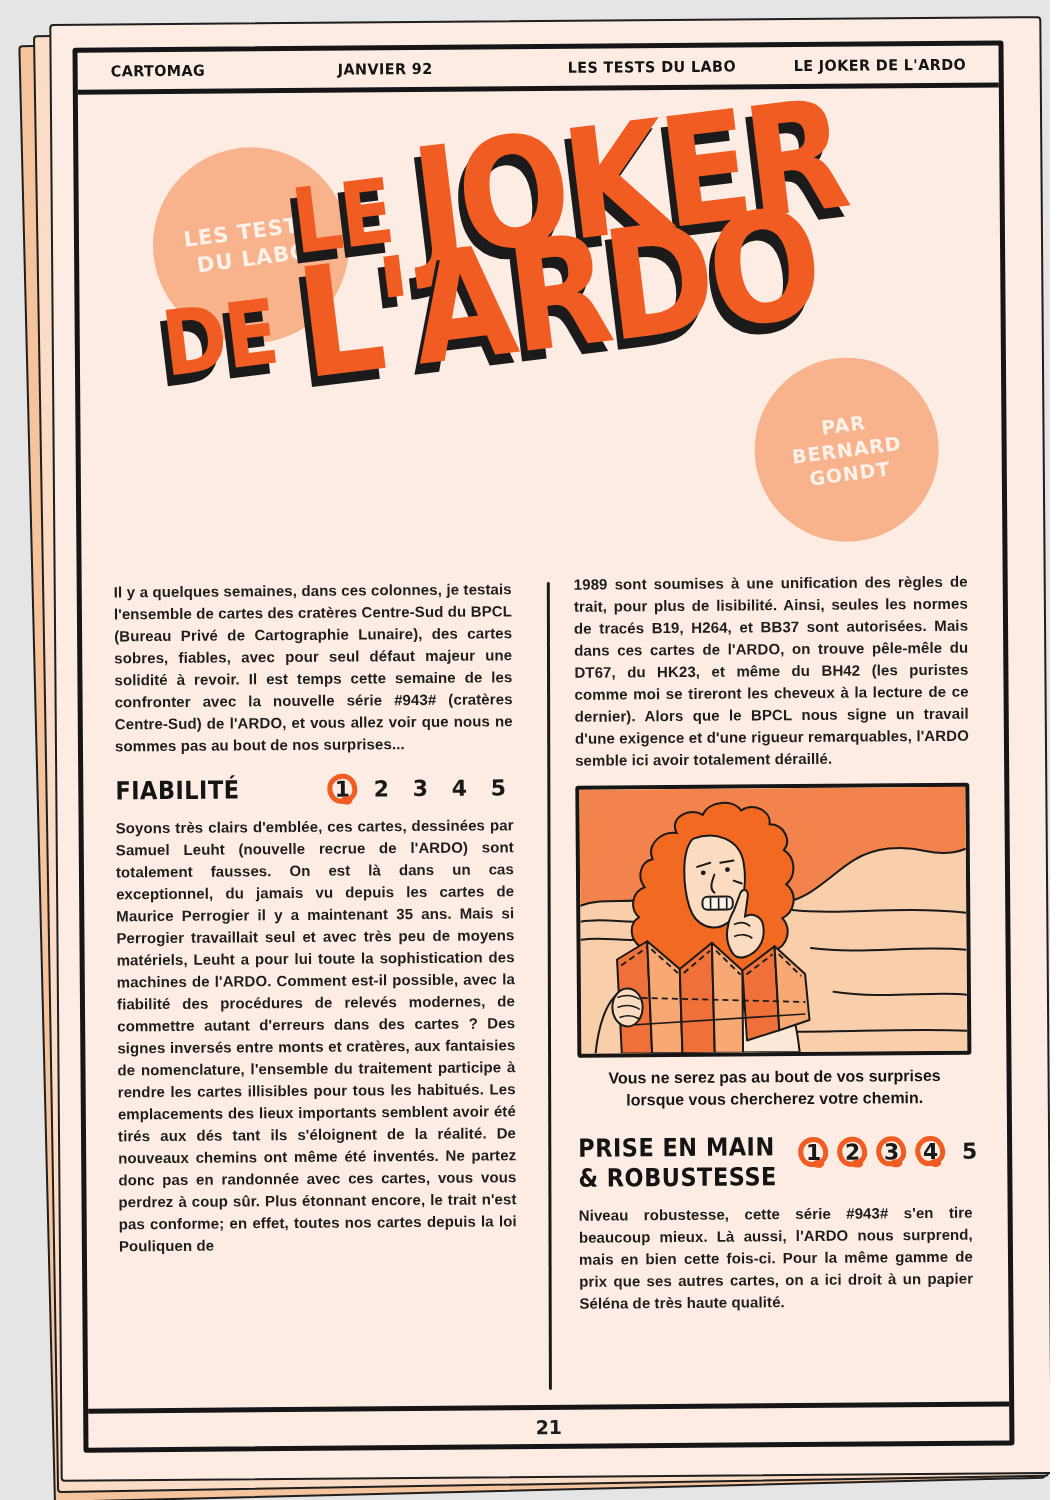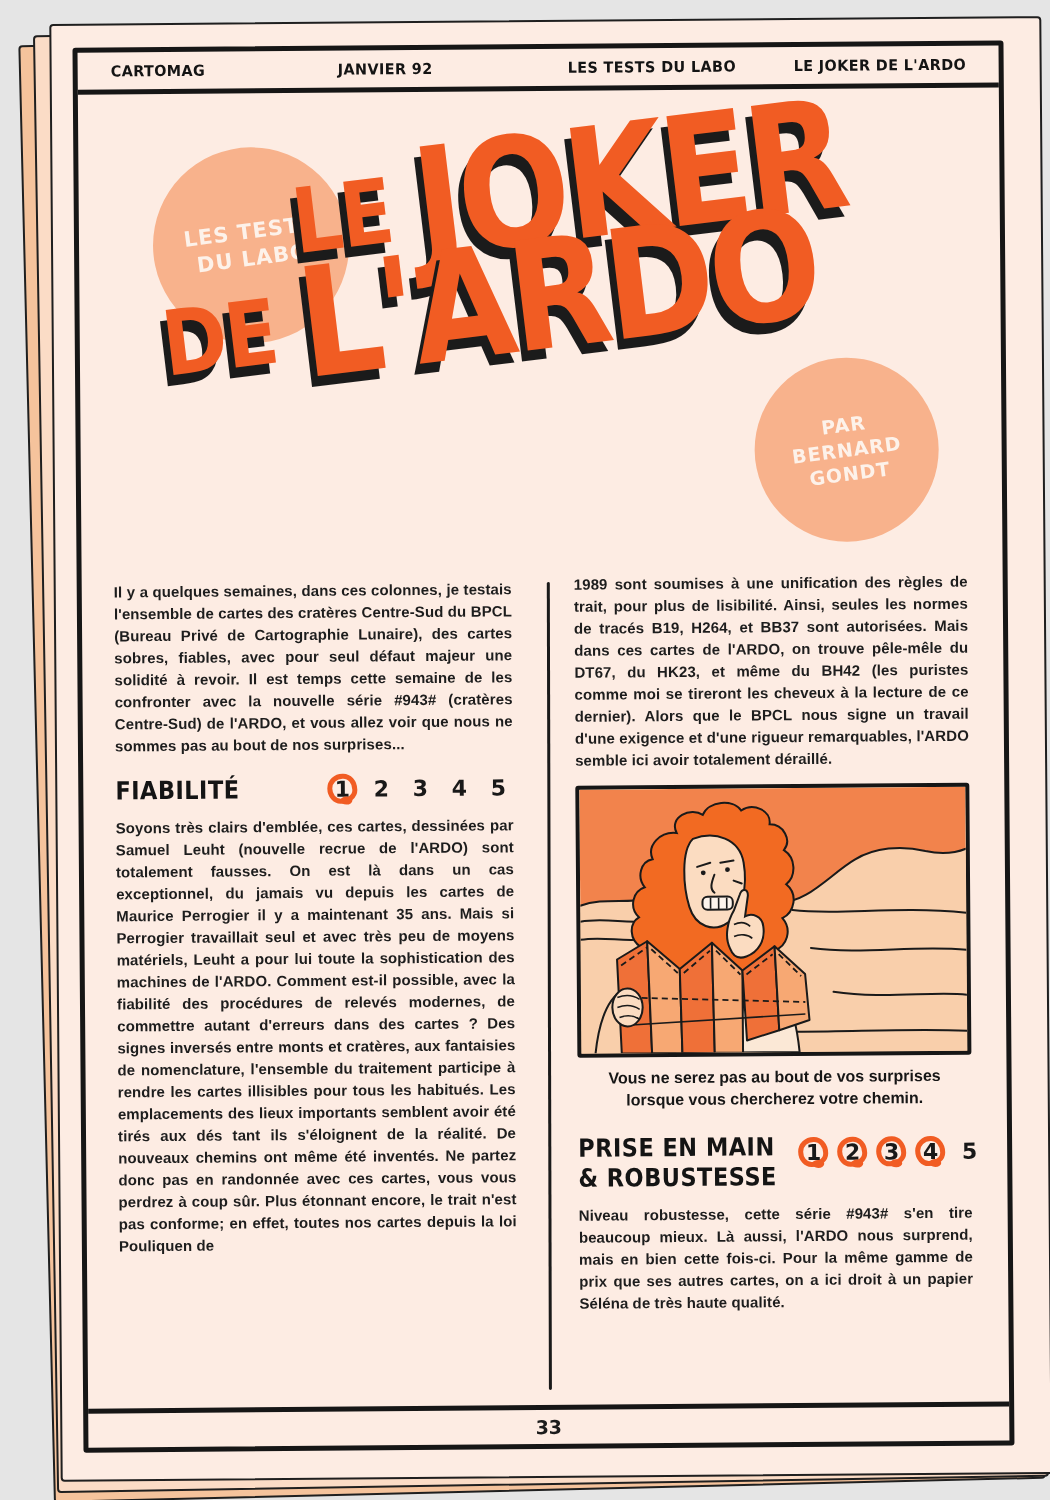--- a/index.html
+++ b/index.html
@@ -72,21 +72,21 @@
   <div class="sheet main">
 
     <div class="frame">
       <div class="pheader">
         <span class="h-item h1p">CARTOMAG</span>
         <span class="h-item h2p">JANVIER 92</span>
         <span class="h-item h3p">LES TESTS DU LABO</span>
         <span class="h-item h4p">LE JOKER DE L'ARDO</span>
       </div>
       <div class="pfooter">
-        <span>33</span>
+        <span>21</span>
       </div>
     </div>
 
     <div class="badge badge-tests">
       <div class="badge-rot">
         <span>LES TESTS</span>
         <span>DU LABO</span>
       </div>
     </div>
 

